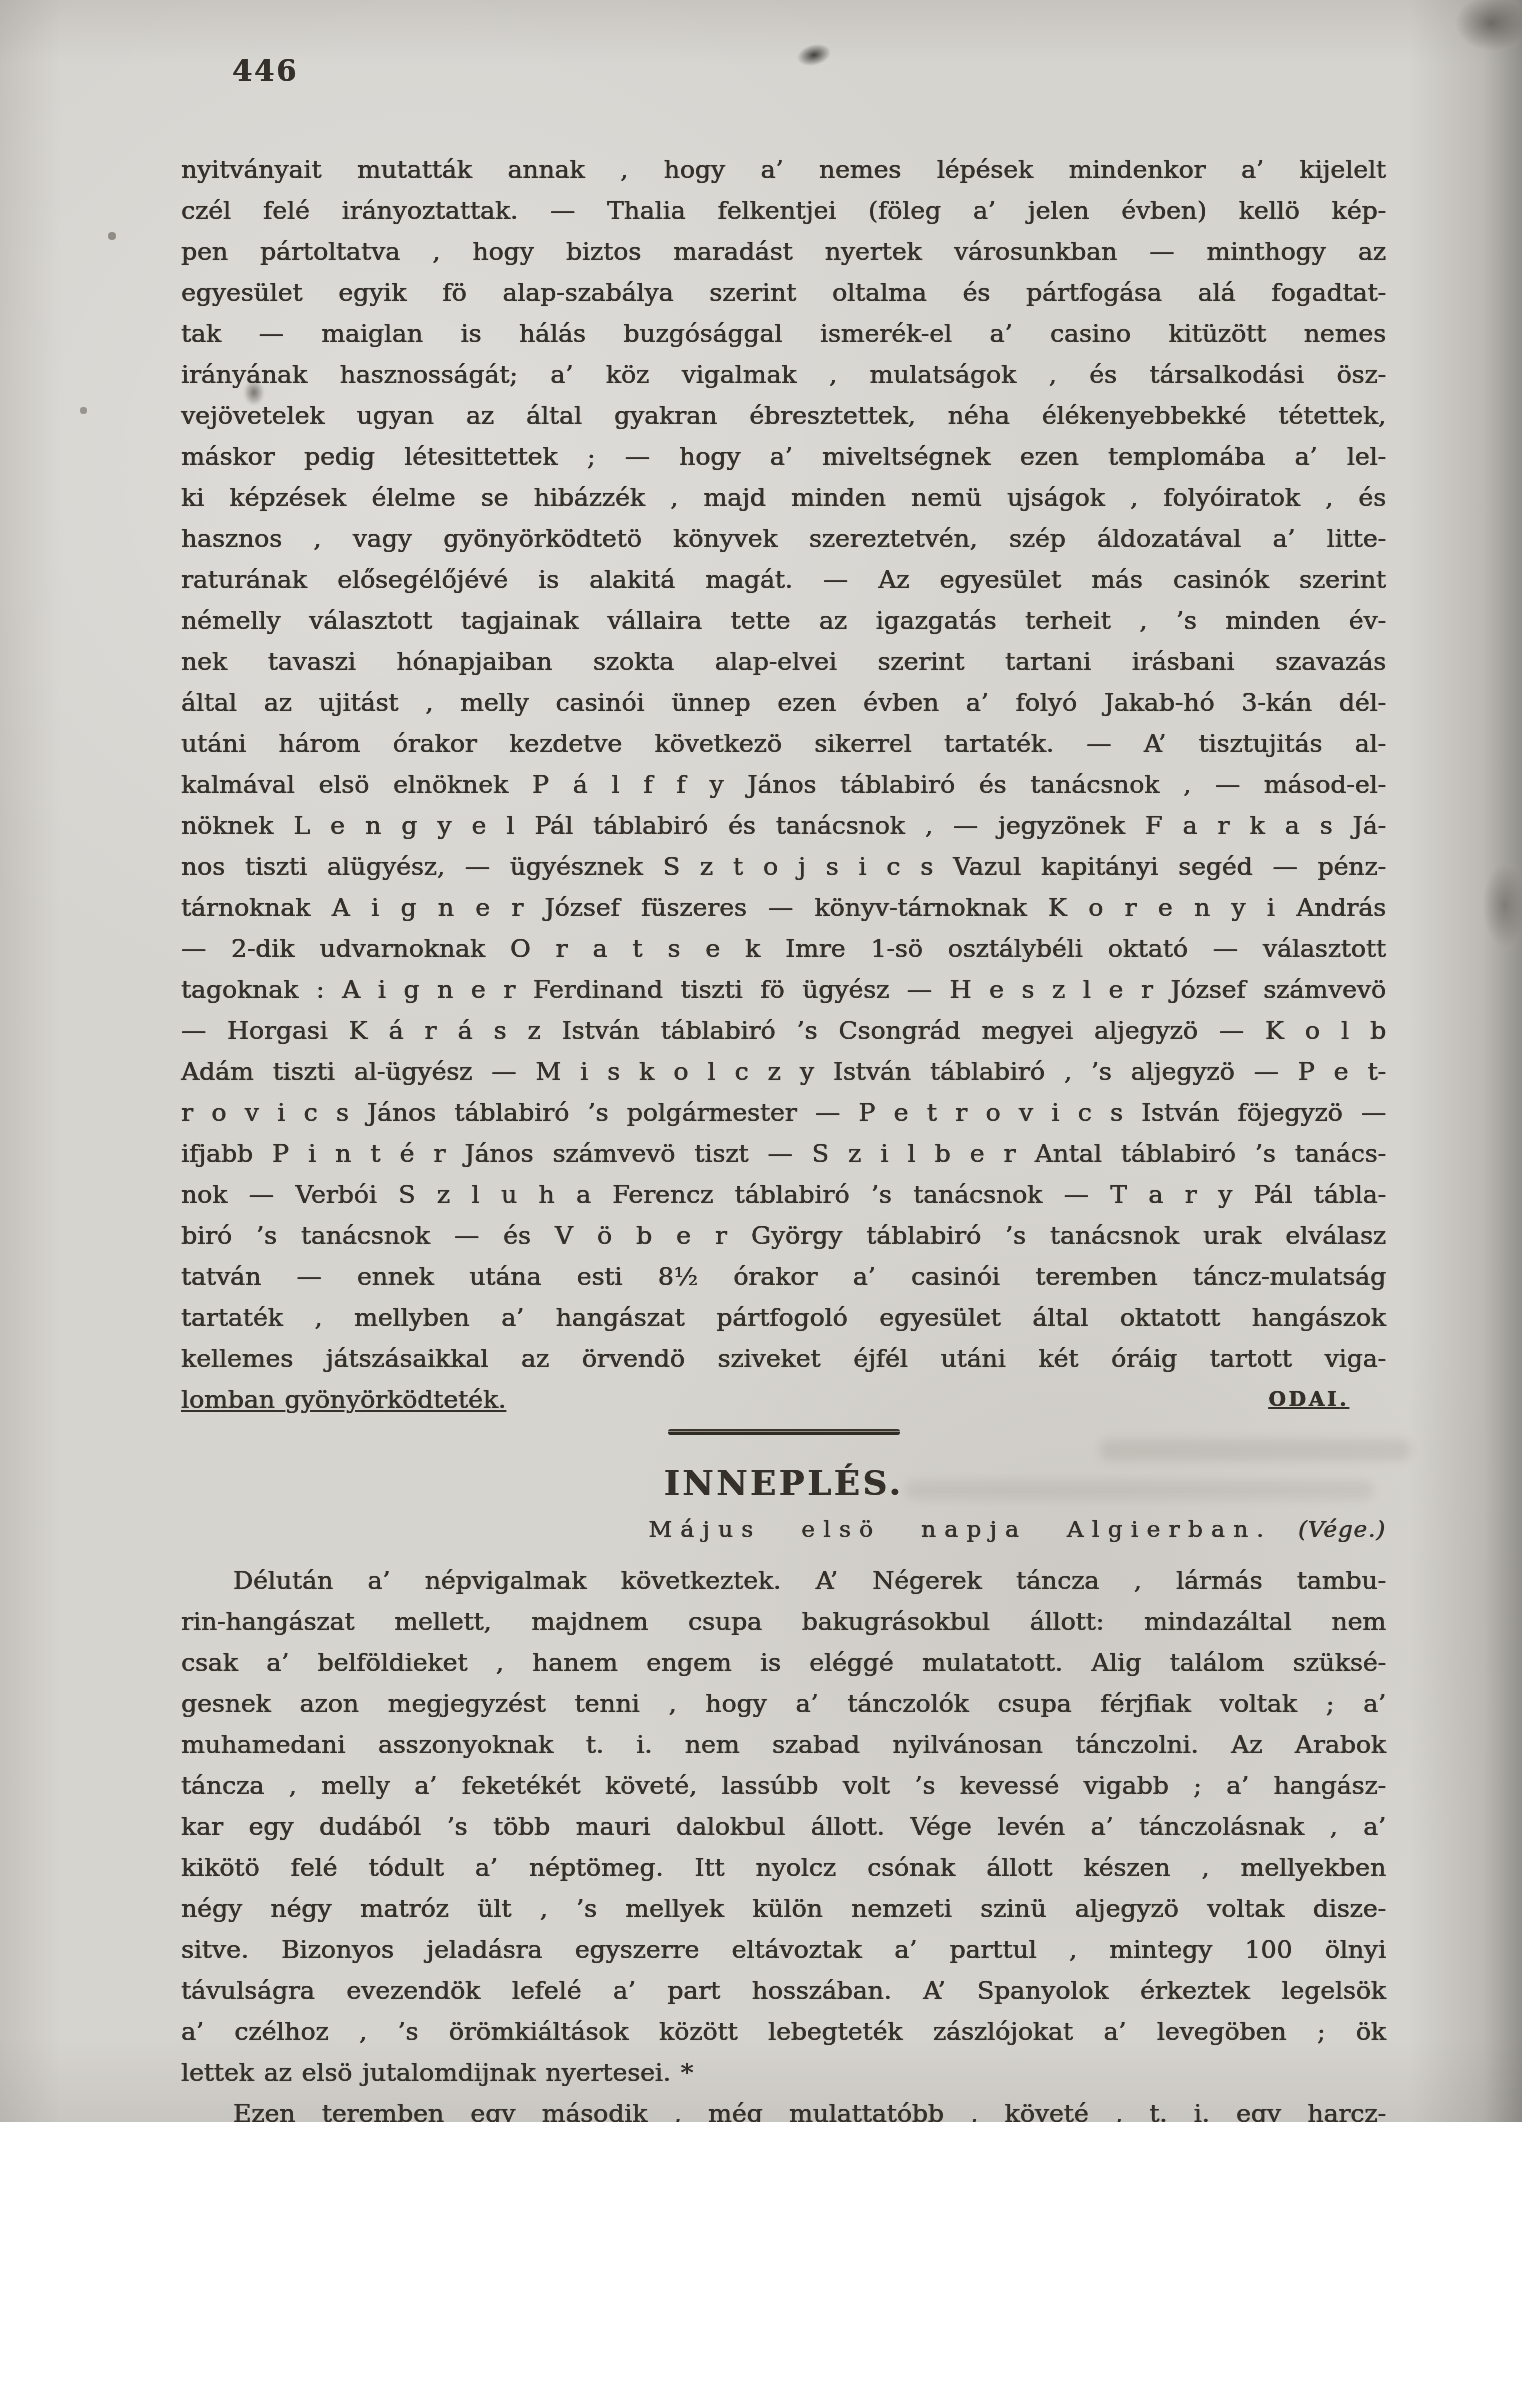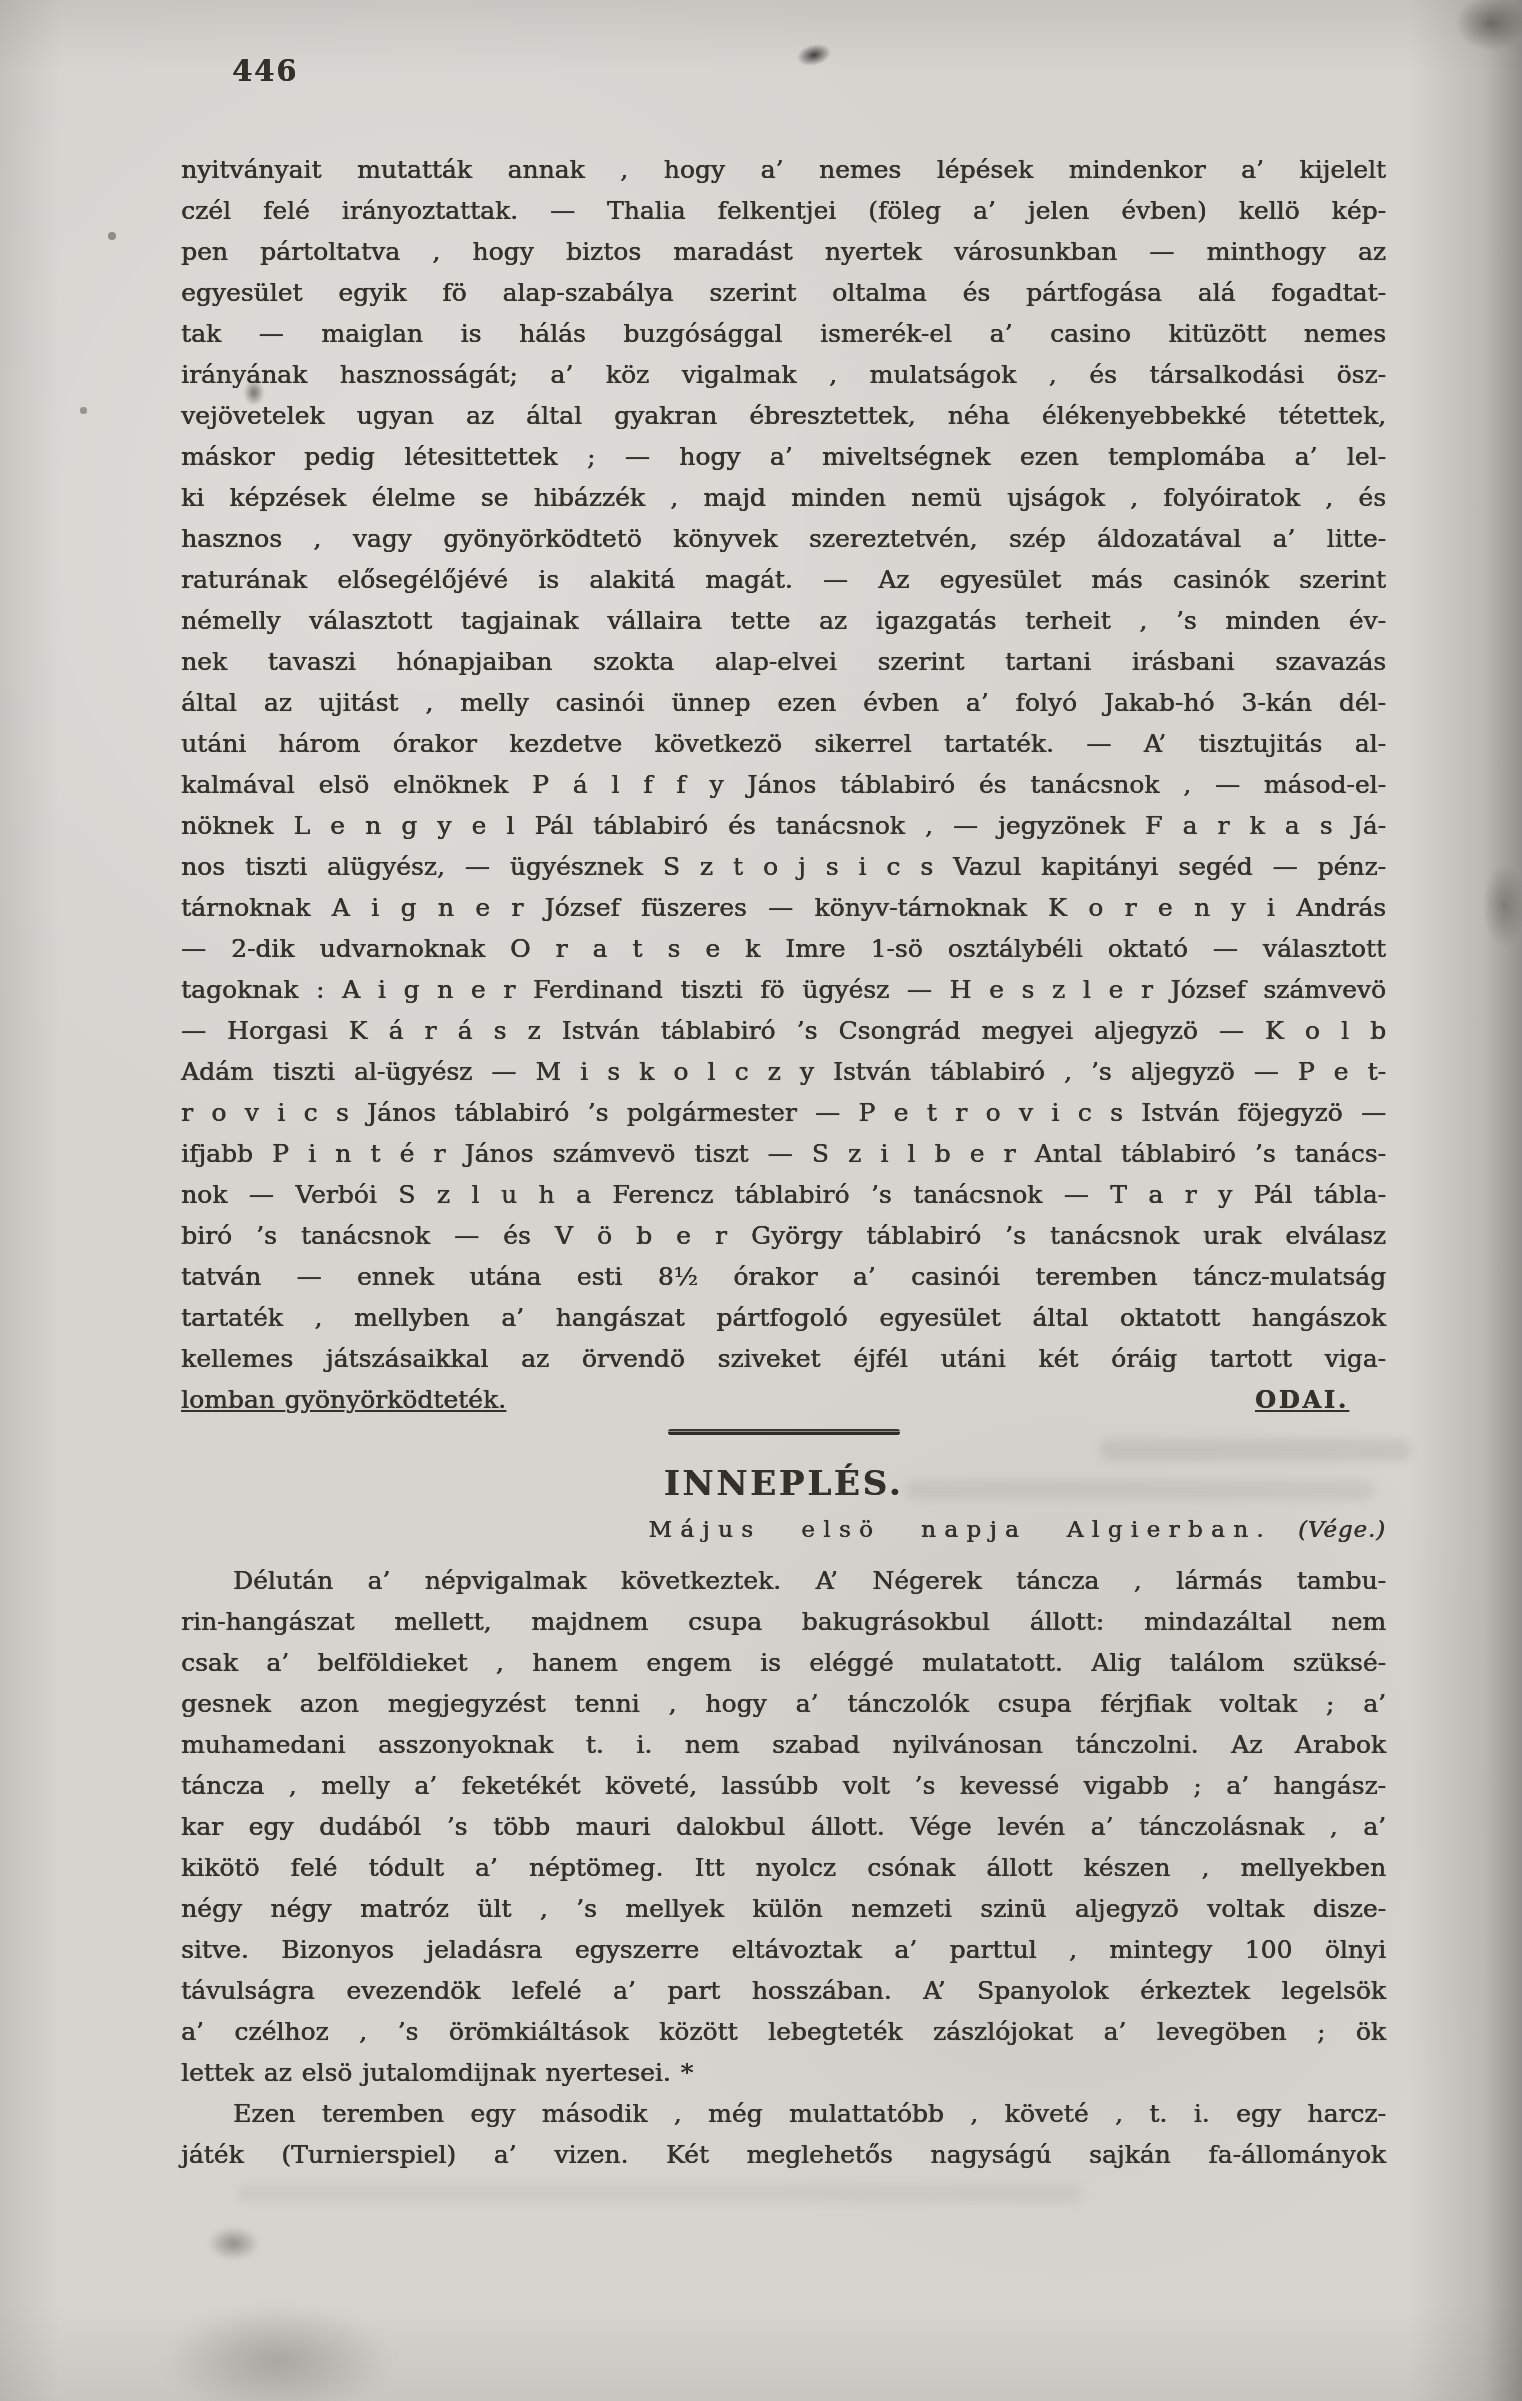--- a/index.html
+++ b/index.html
@@ -1,18 +1,18 @@
 <!DOCTYPE html>
 <html style="font-size:15px"><head>
 <meta charset="utf-8">
 <style>
   html,body{margin:0;padding:0;}
   .page{
     position:relative;
-    width:1523px;height:2401px;
+    width:1523px;height:2122px;
     font-family:"DejaVu Serif","Liberation Serif",serif;
     color:#35302a;
     background:
       radial-gradient(60% 40% at 28% 22%, rgba(255,255,255,0.20), rgba(255,255,255,0) 70%),
       radial-gradient(50% 35% at 70% 75%, rgba(120,114,105,0.10), rgba(0,0,0,0) 60%),
       linear-gradient(to right, rgba(120,116,109,0.20) 0%, rgba(0,0,0,0) 4%),
       linear-gradient(to left, rgba(52,50,46,0.42) 0%, rgba(92,89,83,0.22) 2.6%, rgba(0,0,0,0) 7.5%),
       linear-gradient(to bottom, rgba(100,96,90,0.14) 0%, rgba(0,0,0,0) 3%),
       linear-gradient(to top, rgba(100,96,90,0.12) 0%, rgba(0,0,0,0) 4%),
       #d6d4cf;
@@ -26,21 +26,21 @@
   .column{
     position:absolute;left:181px;top:149px;width:1205px;
     font-size:25px;line-height:41px;
     text-shadow:0.4px 0 currentColor, 0 0 0.7px rgba(53,48,42,0.55);
     word-spacing:1.9px;
   }
   .line{ text-align:justify; text-align-last:justify; }
   .plainline{ text-align:center; text-align-last:left; }
   .indent-first .line:first-child{ text-indent:52px; }
   .lastline{ display:flex; justify-content:space-between; align-items:flex-start;text-decoration:underline; }
-  .sig{ letter-spacing:2.8px; font-weight:bold; margin-right:37px; font-size:24px;margin-left:19px; }
+  .sig{ letter-spacing:2.8px; font-weight:bold; margin-right:37px; font-size:20px;margin-left:19px; }
   .divider{
     width:232px;height:5.6px;margin:9.3px auto 0;
     background:linear-gradient(to bottom,#3a362f 0 1.9px,#948e84 1.9px 2.8px,#2f2b25 2.8px 5.6px);
     border-radius:2.8px;
   }
   .heading{
     margin:28px 0 0;text-align:center;
     font-size:34px;font-weight:bold;letter-spacing:2.8px;
     text-shadow:0.5px 0 currentColor;
   }

